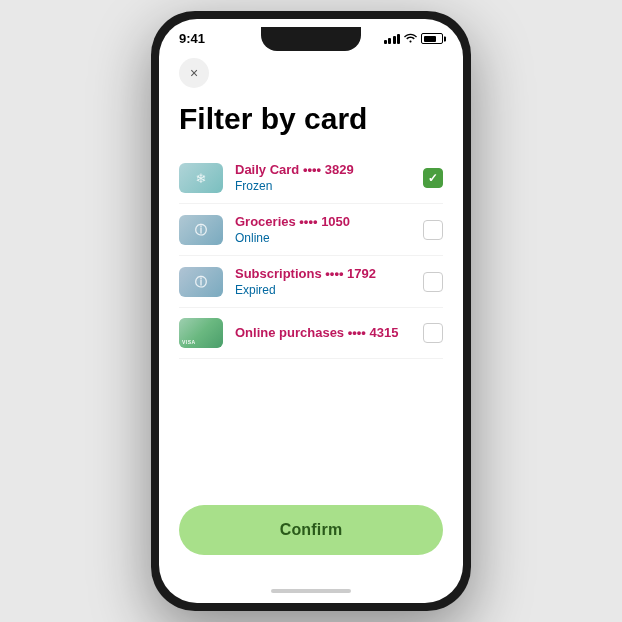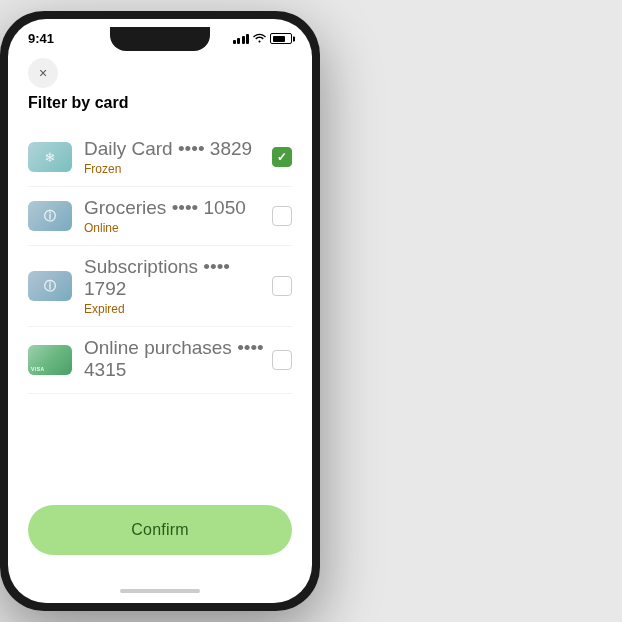--- a/index.html
+++ b/index.html
@@ -9,21 +9,21 @@
       justify-content: center;
       align-items: center;
       min-height: 100vh;
       font-family: -apple-system, BlinkMacSystemFont, 'SF Pro Display', 'Helvetica Neue', sans-serif;
     }
 
     .phone-outer {
       width: 622px;
       height: 468px;
       display: flex;
-      justify-content: flex-start;
+      justify-content: center;
       align-items: center;
     }
 
     .phone-frame {
       width: 320px;
       height: 600px;
       background: #1a1a1a;
       border-radius: 44px;
       padding: 8px;
       position: relative;
@@ -130,24 +130,24 @@
       flex-shrink: 0;
     }
     .close-btn span {
       font-size: 14px;
       color: #555;
       line-height: 1;
     }
 
     
     .title {
-      font-size: 16px;
+      font-size: 30px;
       font-weight: 700;
       color: #000;
-      margin-top: 6px;
+      margin-top: 14px;
       margin-bottom: 16px;
       flex-shrink: 0;
     }
 
     
     .card-list {
       flex: 1;
       overflow-y: auto;
     }
 
@@ -199,27 +199,27 @@
       transform: translate(-50%, -50%);
       font-size: 12px;
       color: rgba(255,255,255,0.8);
       font-weight: bold;
     }
 
     .card-info {
       flex: 1;
     }
     .card-name {
-      font-size: 19px;
-      font-weight: 400;
-      color: #737373;
+      font-size: 13px;
+      font-weight: 700;
+      color: #be185d;
     }
     .card-status {
       font-size: 12px;
-      color: #a16207;
+      color: #0369a1;
       margin-top: 2px;
     }
 
     .checkbox {
       width: 20px;
       height: 20px;
       border-radius: 4px;
       border: 1.5px solid #ccc;
       flex-shrink: 0;
       display: flex;
@@ -243,21 +243,21 @@
       flex-shrink: 0;
     }
 
     .confirm-btn {
       width: 100%;
       padding: 16px;
       background: #a8e08a;
       border: none;
       border-radius: 25px;
       font-size: 16px;
-      font-weight: 400;
+      font-weight: 700;
       color: #2a5a1a;
       cursor: pointer;
       letter-spacing: 0.2px;
     }
 
     
     .home-indicator {
       height: 24px;
       display: flex;
       align-items: center;

